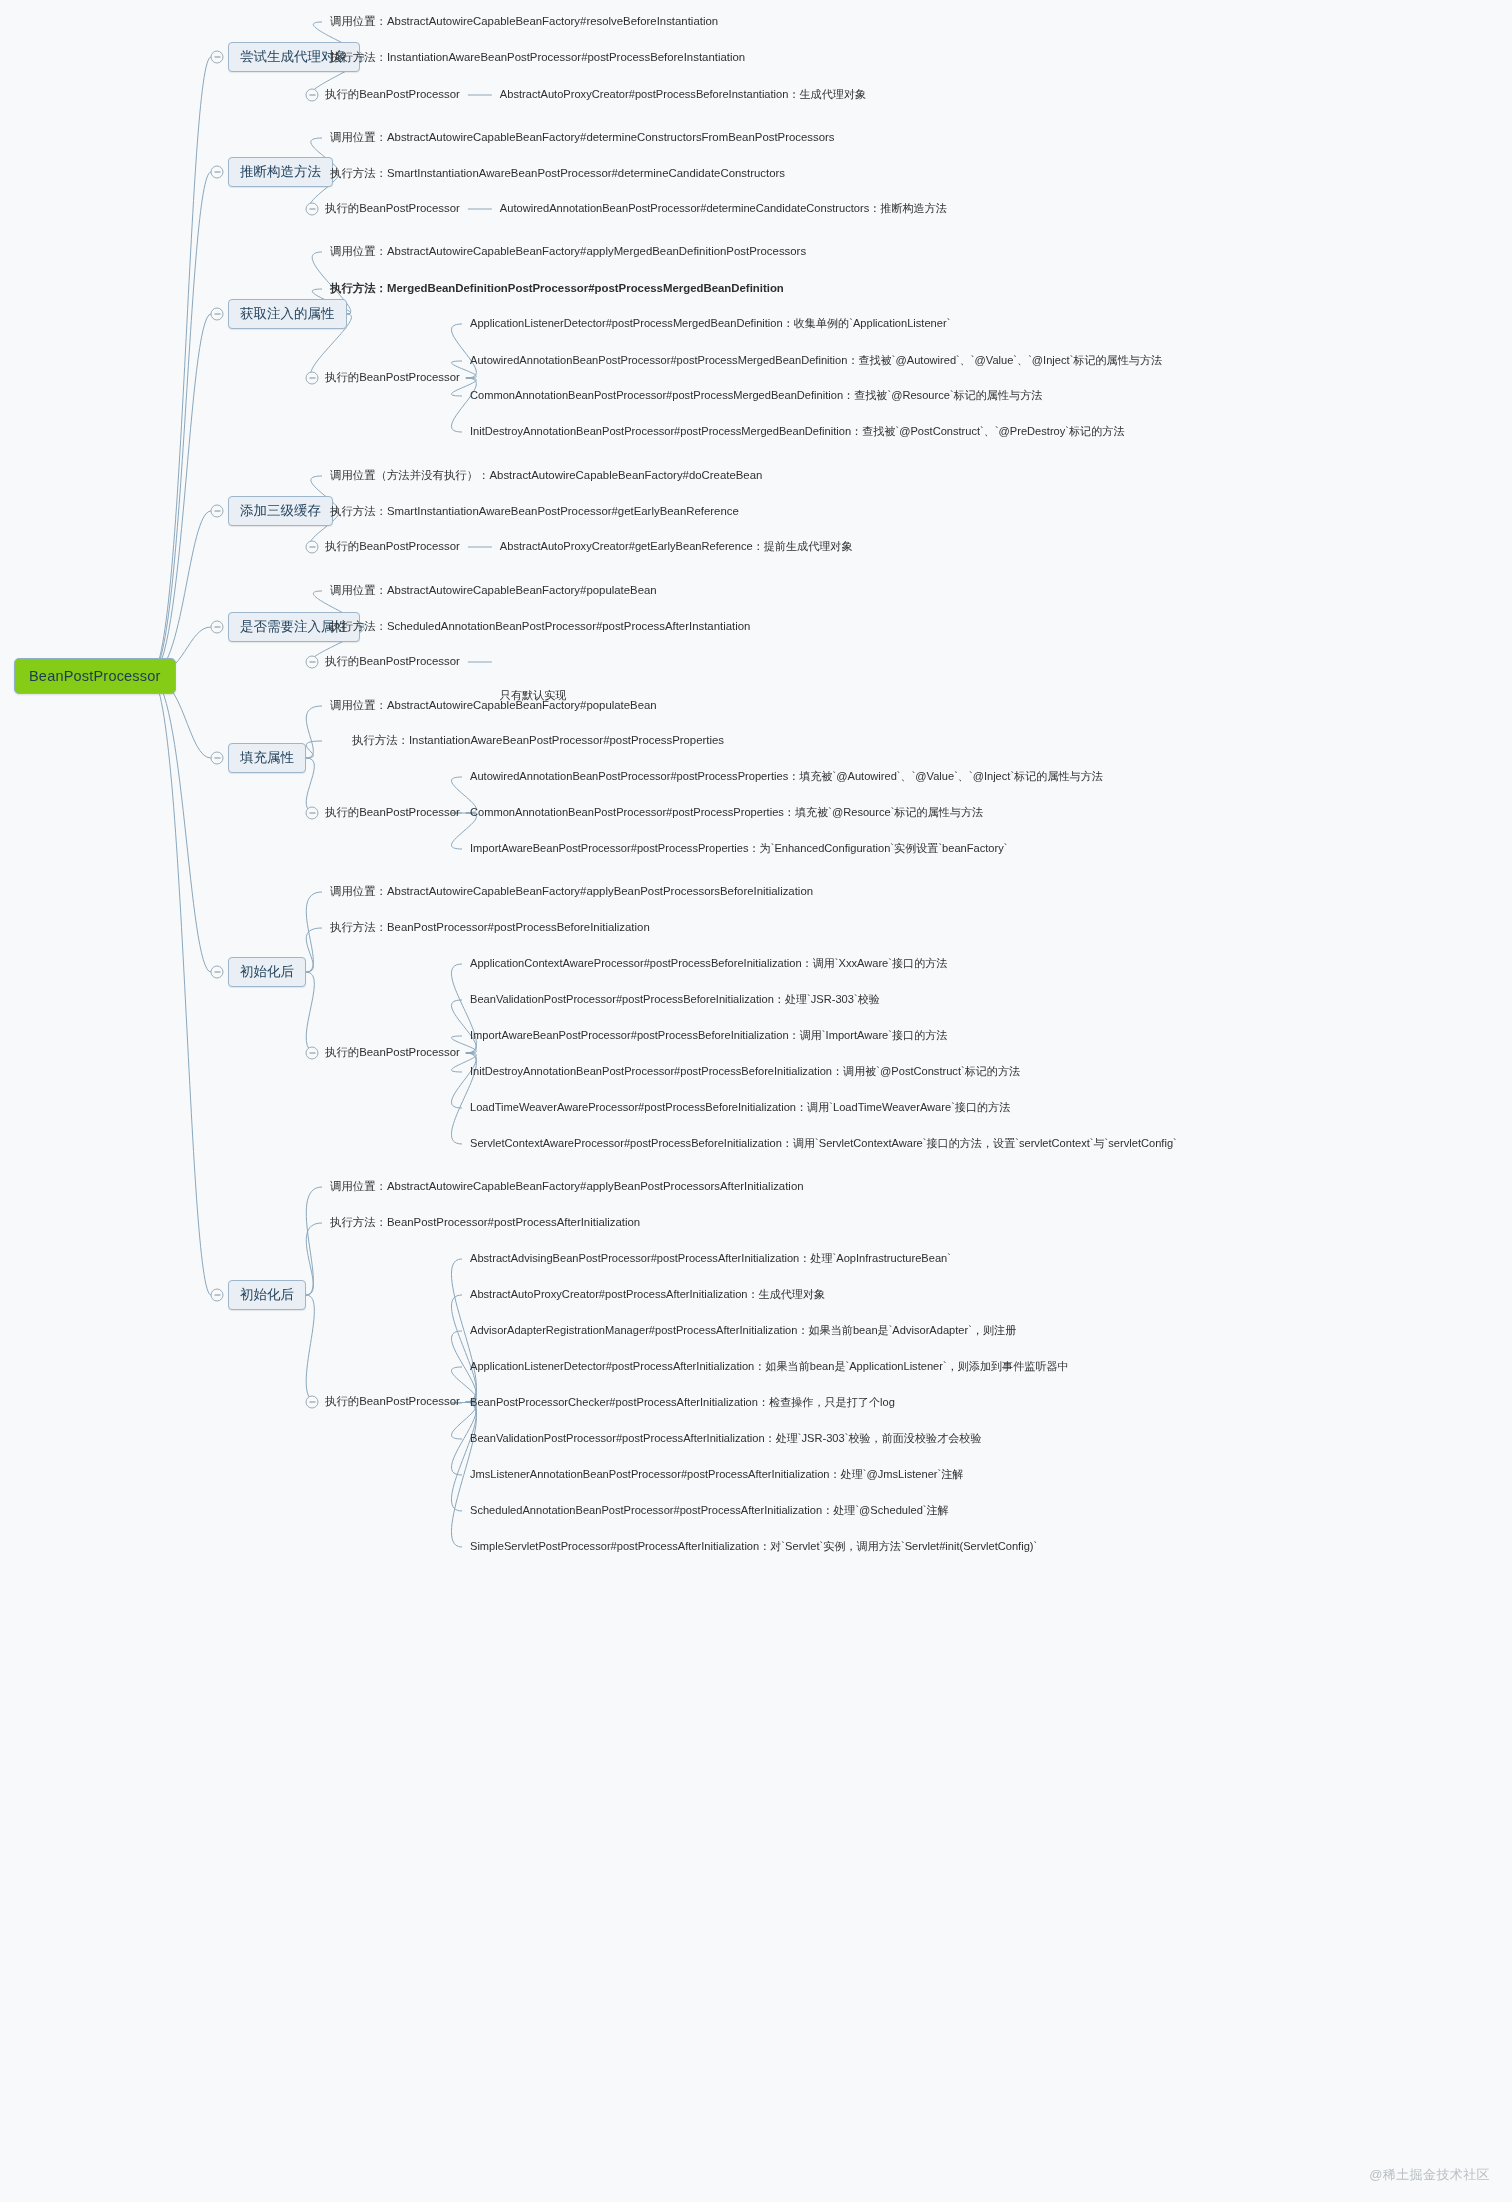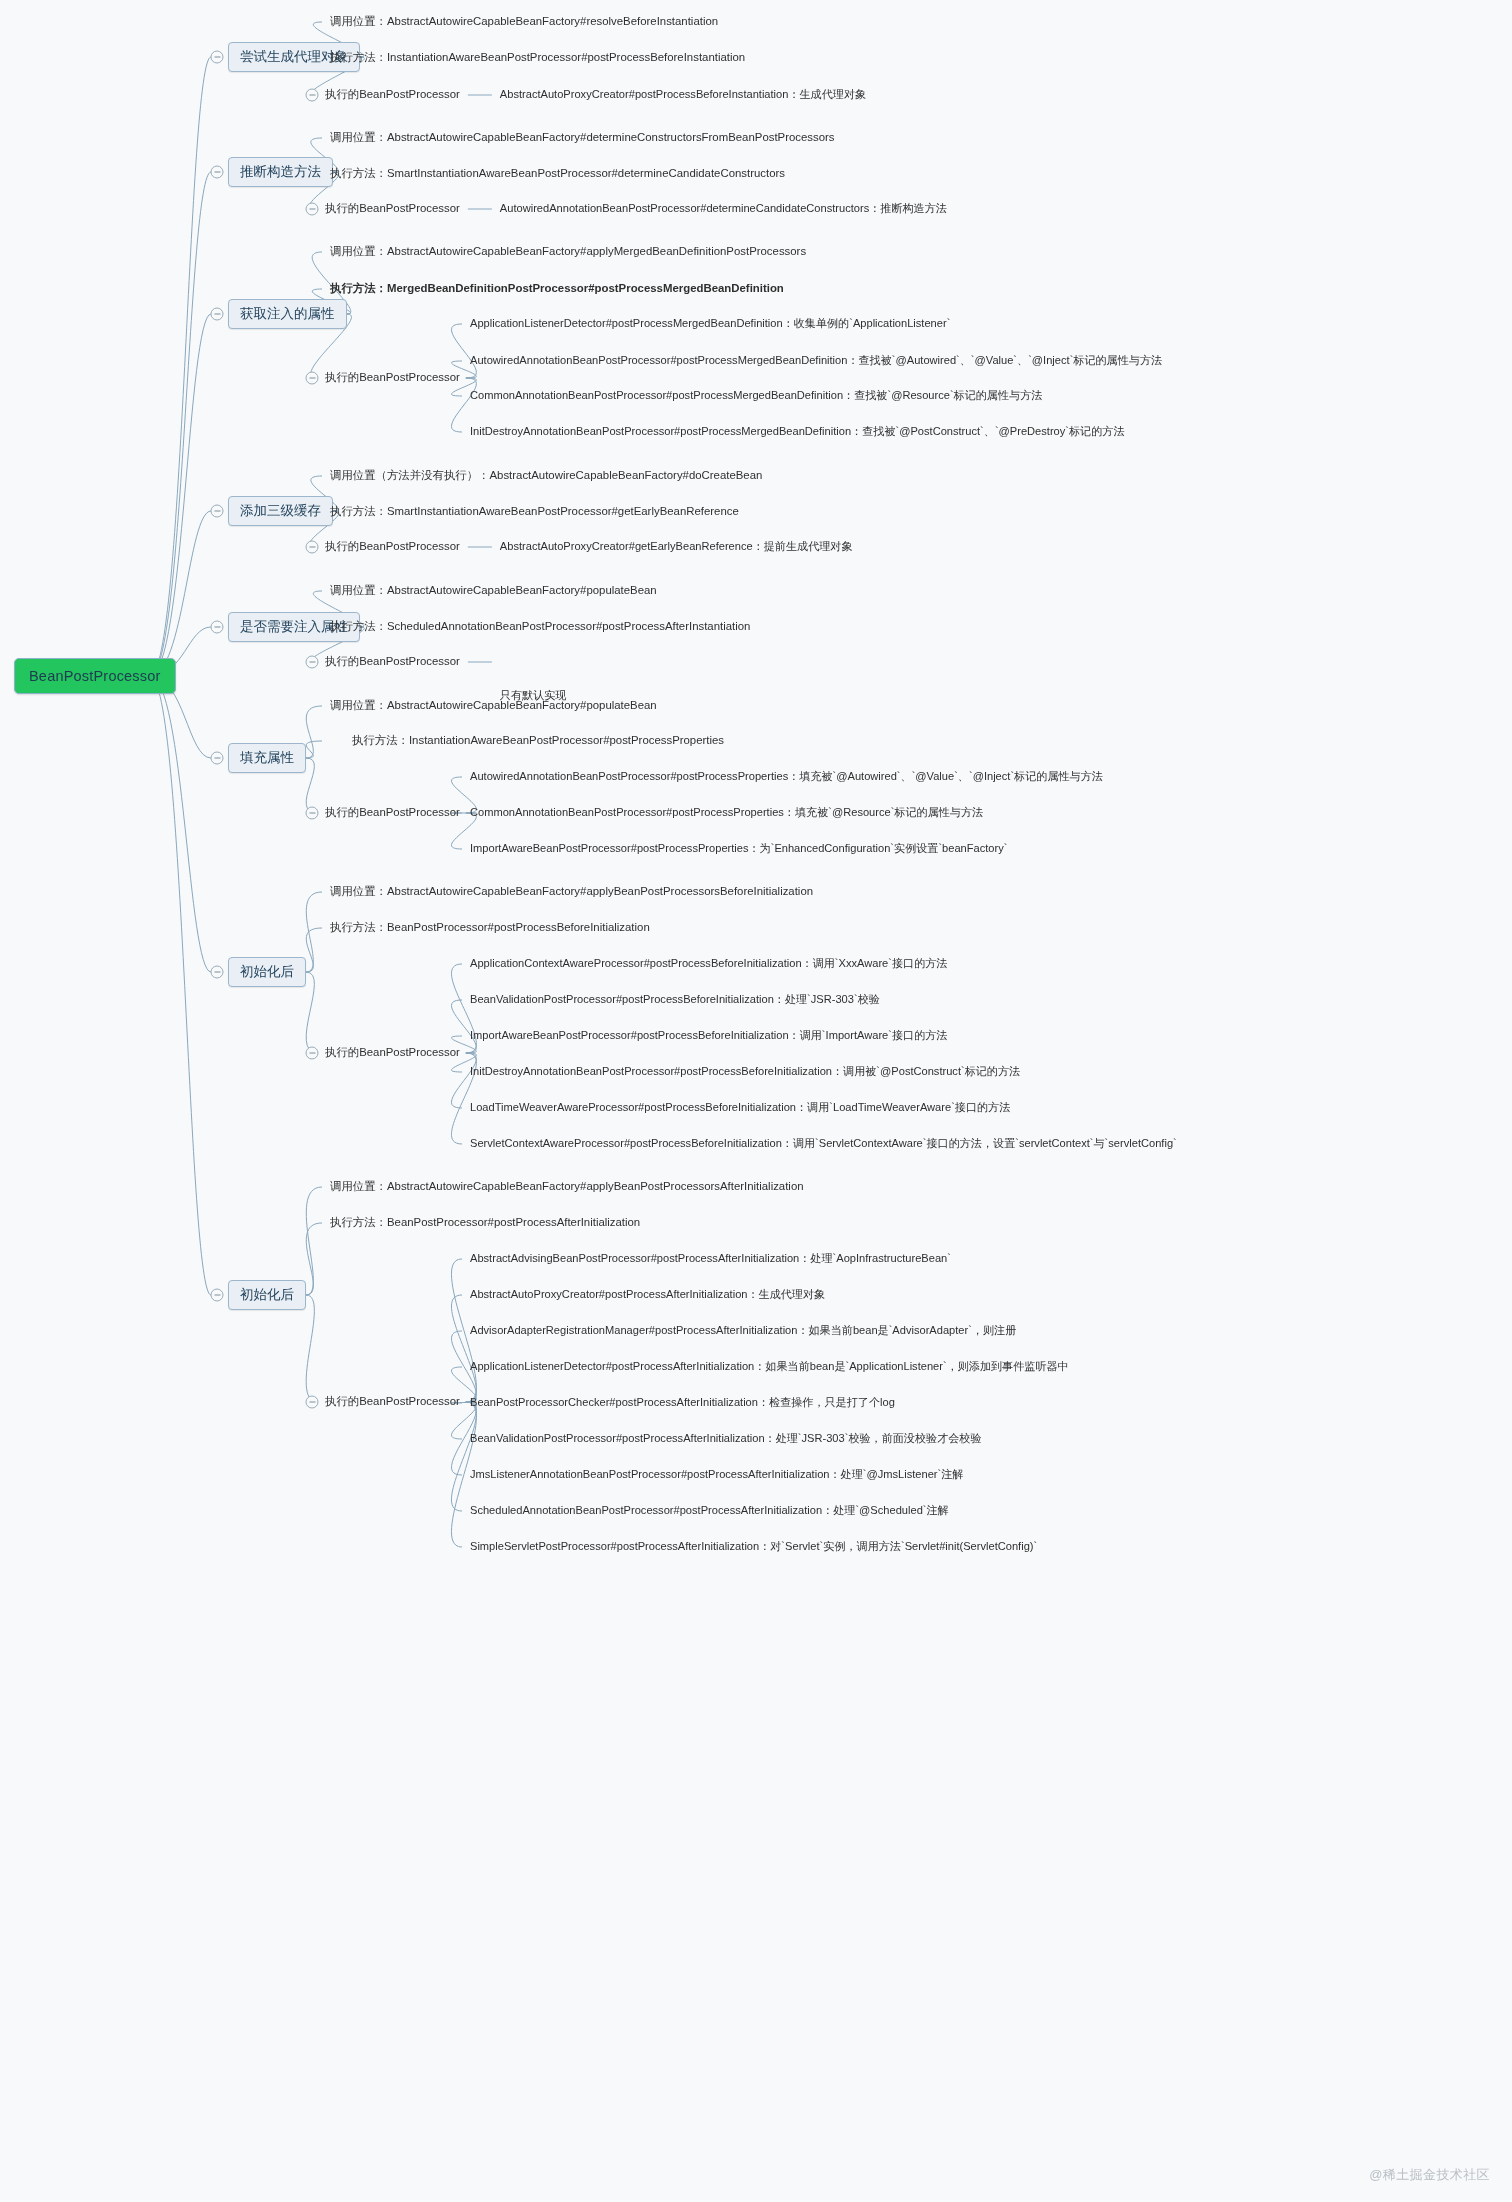--- a/index.html
+++ b/index.html
@@ -21,21 +21,21 @@
     width:1512px;height:2202px;
     pointer-events:none;
   }
   .node{
     position:absolute;
     transform:translateY(-50%);
     white-space:nowrap;
   }
   
   .root{
-    background:#22c55e;
+    background:#84cc16;
     border:1px solid #8fb0c9;
     border-radius:5px;
     color:#1f3b52;
     font-size:14.5px;
     padding:9px 14px;
     box-shadow:0 1px 2px rgba(0,0,0,.12);
     letter-spacing:.2px;
   }
   
   .topic{

